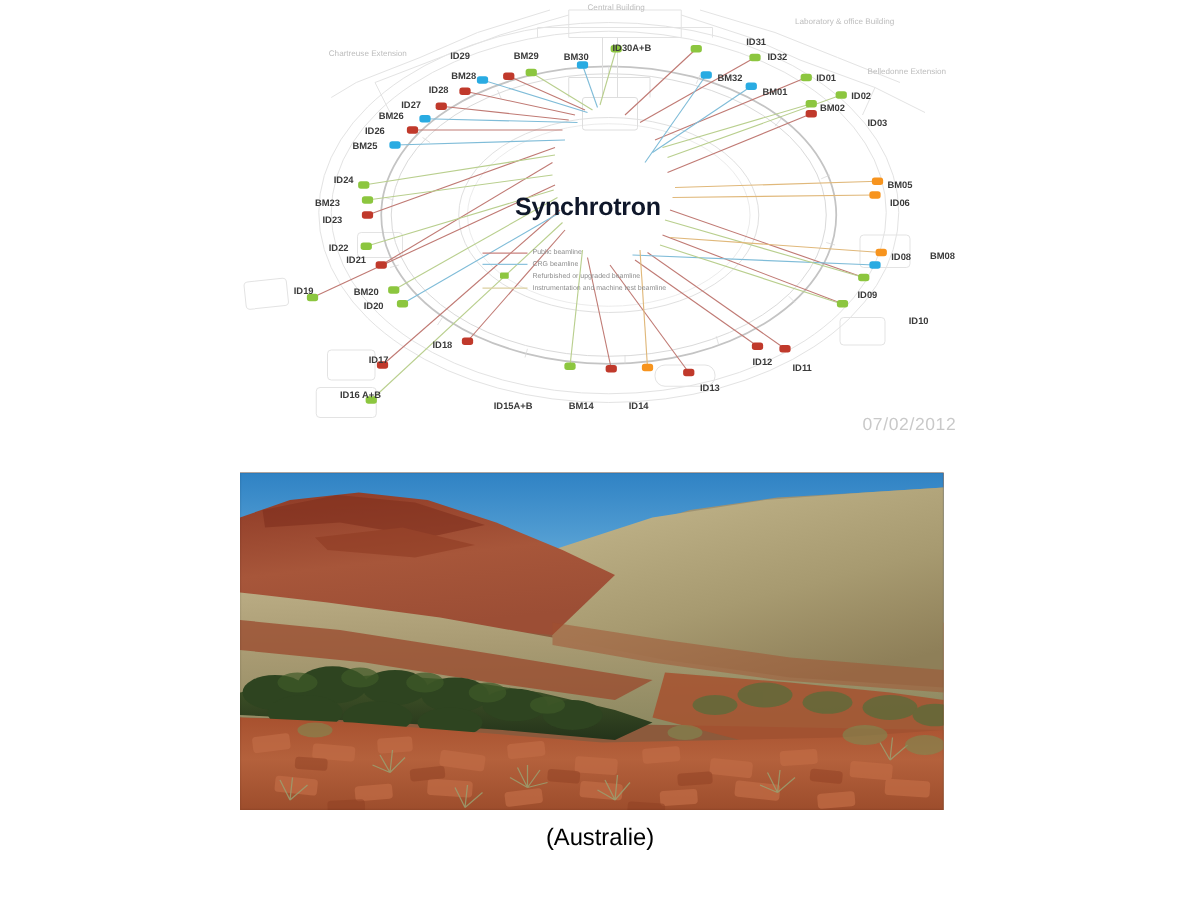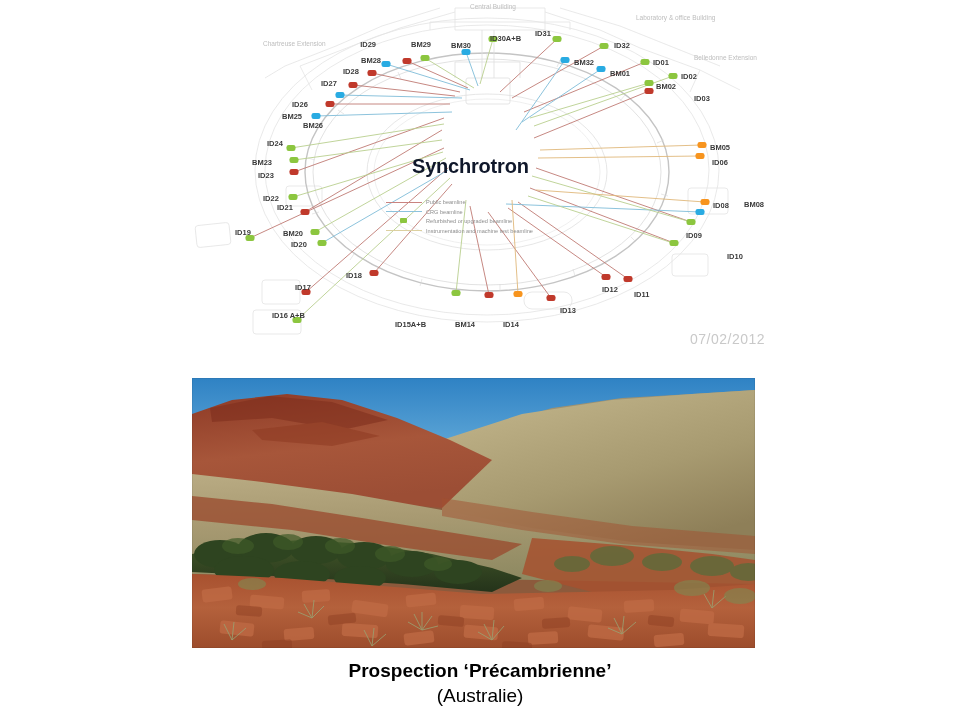--- a/index.html
+++ b/index.html
@@ -223,21 +223,21 @@
             <rect x="381.5" y="61" width="9" height="6" rx="2.2" fill="#29abe2"></rect>
           </g>
       </g>
     </svg>
 
     <div id="labels-layer">
         <div class="bm-label" style="left: auto; top: 40px; right: 584px;">ID29</div>
         <div class="bm-label" style="left: 411px; top: 40px;">BM29</div>
         <div class="bm-label" style="left: 451px; top: 41px;">BM30</div>
         <div class="bm-label" style="left: 490px; top: 34px;">ID30A+B</div>
-        <div class="bm-label" style="left: 535px; top: 29px;">ID31</div>
+        <div class="bm-label" style="left: 597px; top: 29px;">ID31</div>
         <div class="bm-label" style="left: 614px; top: 41px;">ID32</div>
         <div class="bm-label" style="left: 574px; top: 58px;">BM32</div>
         <div class="bm-label" style="left: 653px; top: 58px;">ID01</div>
         <div class="bm-label" style="left: 610px; top: 69px;">BM01</div>
         <div class="bm-label" style="left: 681px; top: 72px;">ID02</div>
         <div class="bm-label" style="left: 656px; top: 82px;">BM02</div>
         <div class="bm-label" style="left: 662px; top: 94px; padding-left: 32px;">ID03</div>
         <div class="bm-label" style="left: 710px; top: 143px;">BM05</div>
         <div class="bm-label" style="left: 712px; top: 158px;">ID06</div>
         <div class="bm-label" style="left: 713px; top: 201px;">ID08</div>
@@ -256,21 +256,21 @@
         <div class="bm-label" style="left: 235px; top: 228px;">ID19</div>
         <div class="bm-label" style="left: 291px; top: 240px;">ID20</div>
         <div class="bm-label" style="left: 283px; top: 229px;">BM20</div>
         <div class="bm-label" style="left: 277px; top: 203px;">ID21</div>
         <div class="bm-label" style="left: 263px; top: 194px;">ID22</div>
         <div class="bm-label" style="left: 258px; top: 171px;">ID23</div>
         <div class="bm-label" style="left: 252px; top: 158px;">BM23</div>
         <div class="bm-label" style="left: 267px; top: 139px;">ID24</div>
         <div class="bm-label" style="left: 282px; top: 112px;">BM25</div>
         <div class="bm-label" style="left: 292px; top: 100px;">ID26</div>
-        <div class="bm-label" style="left: 303px; top: 88px; margin-top: 33px;">BM26</div>
+        <div class="bm-label" style="left: 303px; top: 88px;">BM26</div>
         <div class="bm-label" style="left: 321px; top: 79px;">ID27</div>
         <div class="bm-label" style="left: 343px; top: 67px;">ID28</div>
         <div class="bm-label" style="left: 361px; top: 56px;">BM28</div>
       </div>
 
     <div id="bldg-layer">
         <div class="bldg-label" style="left: 470px; top: 3px;">Central Building</div>
         <div class="bldg-label" style="left: 636px; top: 14px;">Laboratory &amp; office Building</div>
         <div class="bldg-label" style="left: 263px; top: 40px;">Chartreuse Extension</div>
         <div class="bldg-label" style="left: 694px; top: 54px;">Belledonne Extension</div>
@@ -441,17 +441,16 @@
         <ellipse cx="548" cy="218" rx="16" ry="8"></ellipse>
         <ellipse cx="60" cy="206" rx="14" ry="6"></ellipse>
         <ellipse cx="356" cy="208" rx="14" ry="6"></ellipse>
       </g>
 
       <rect x="0" y="0" width="563" height="270" fill="none" stroke="#00000010" stroke-width="2"></rect>
     </svg>
   </div>
 
   <div class="caption" id="cap-photo">
-    <div class="cap-b">Prospection ‘Précambrienne’</div>
     <div class="cap-n">(Australie)</div>
   </div>
 
 </div>
 
 </body></html>

